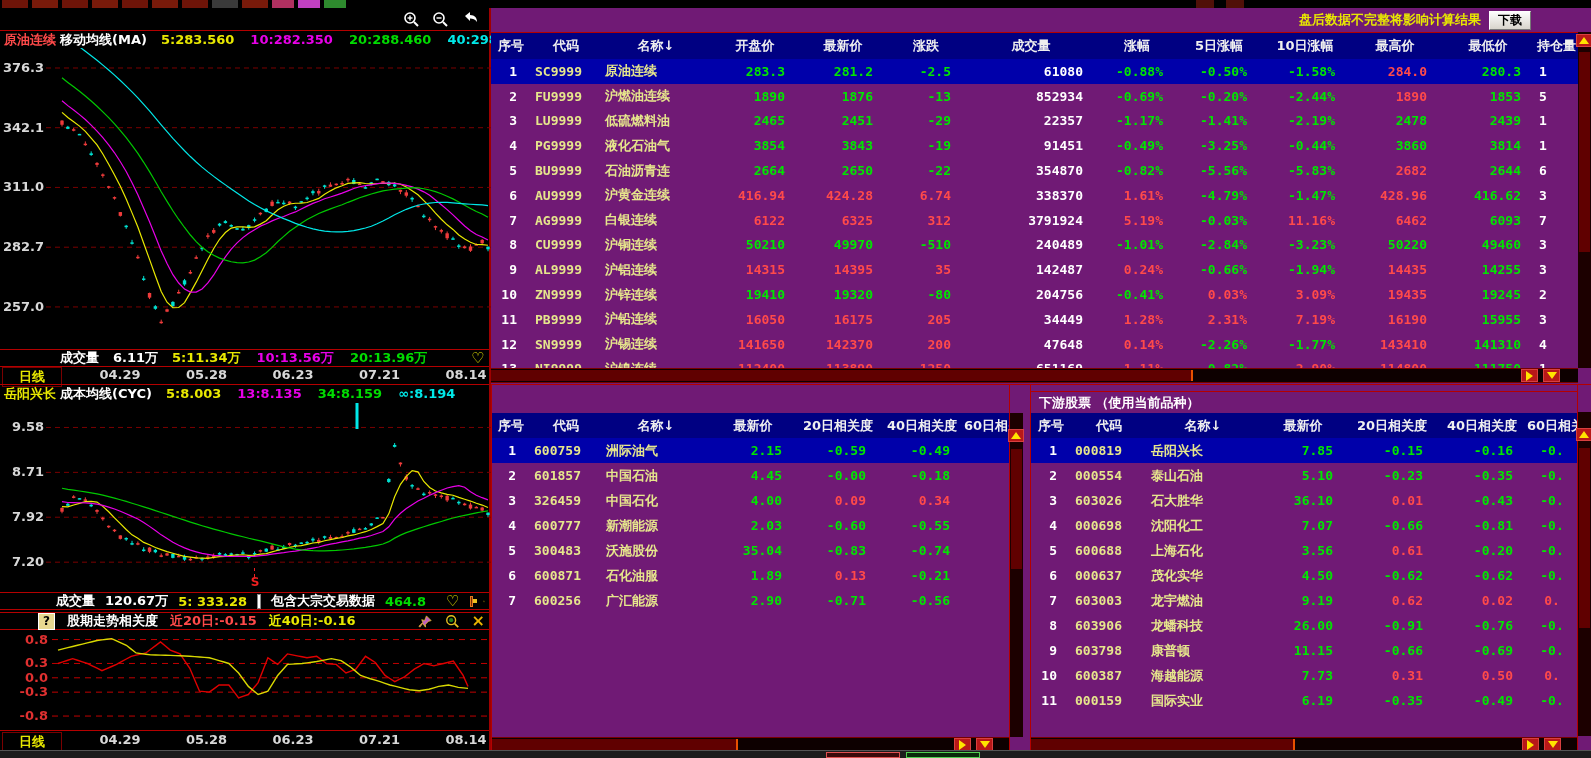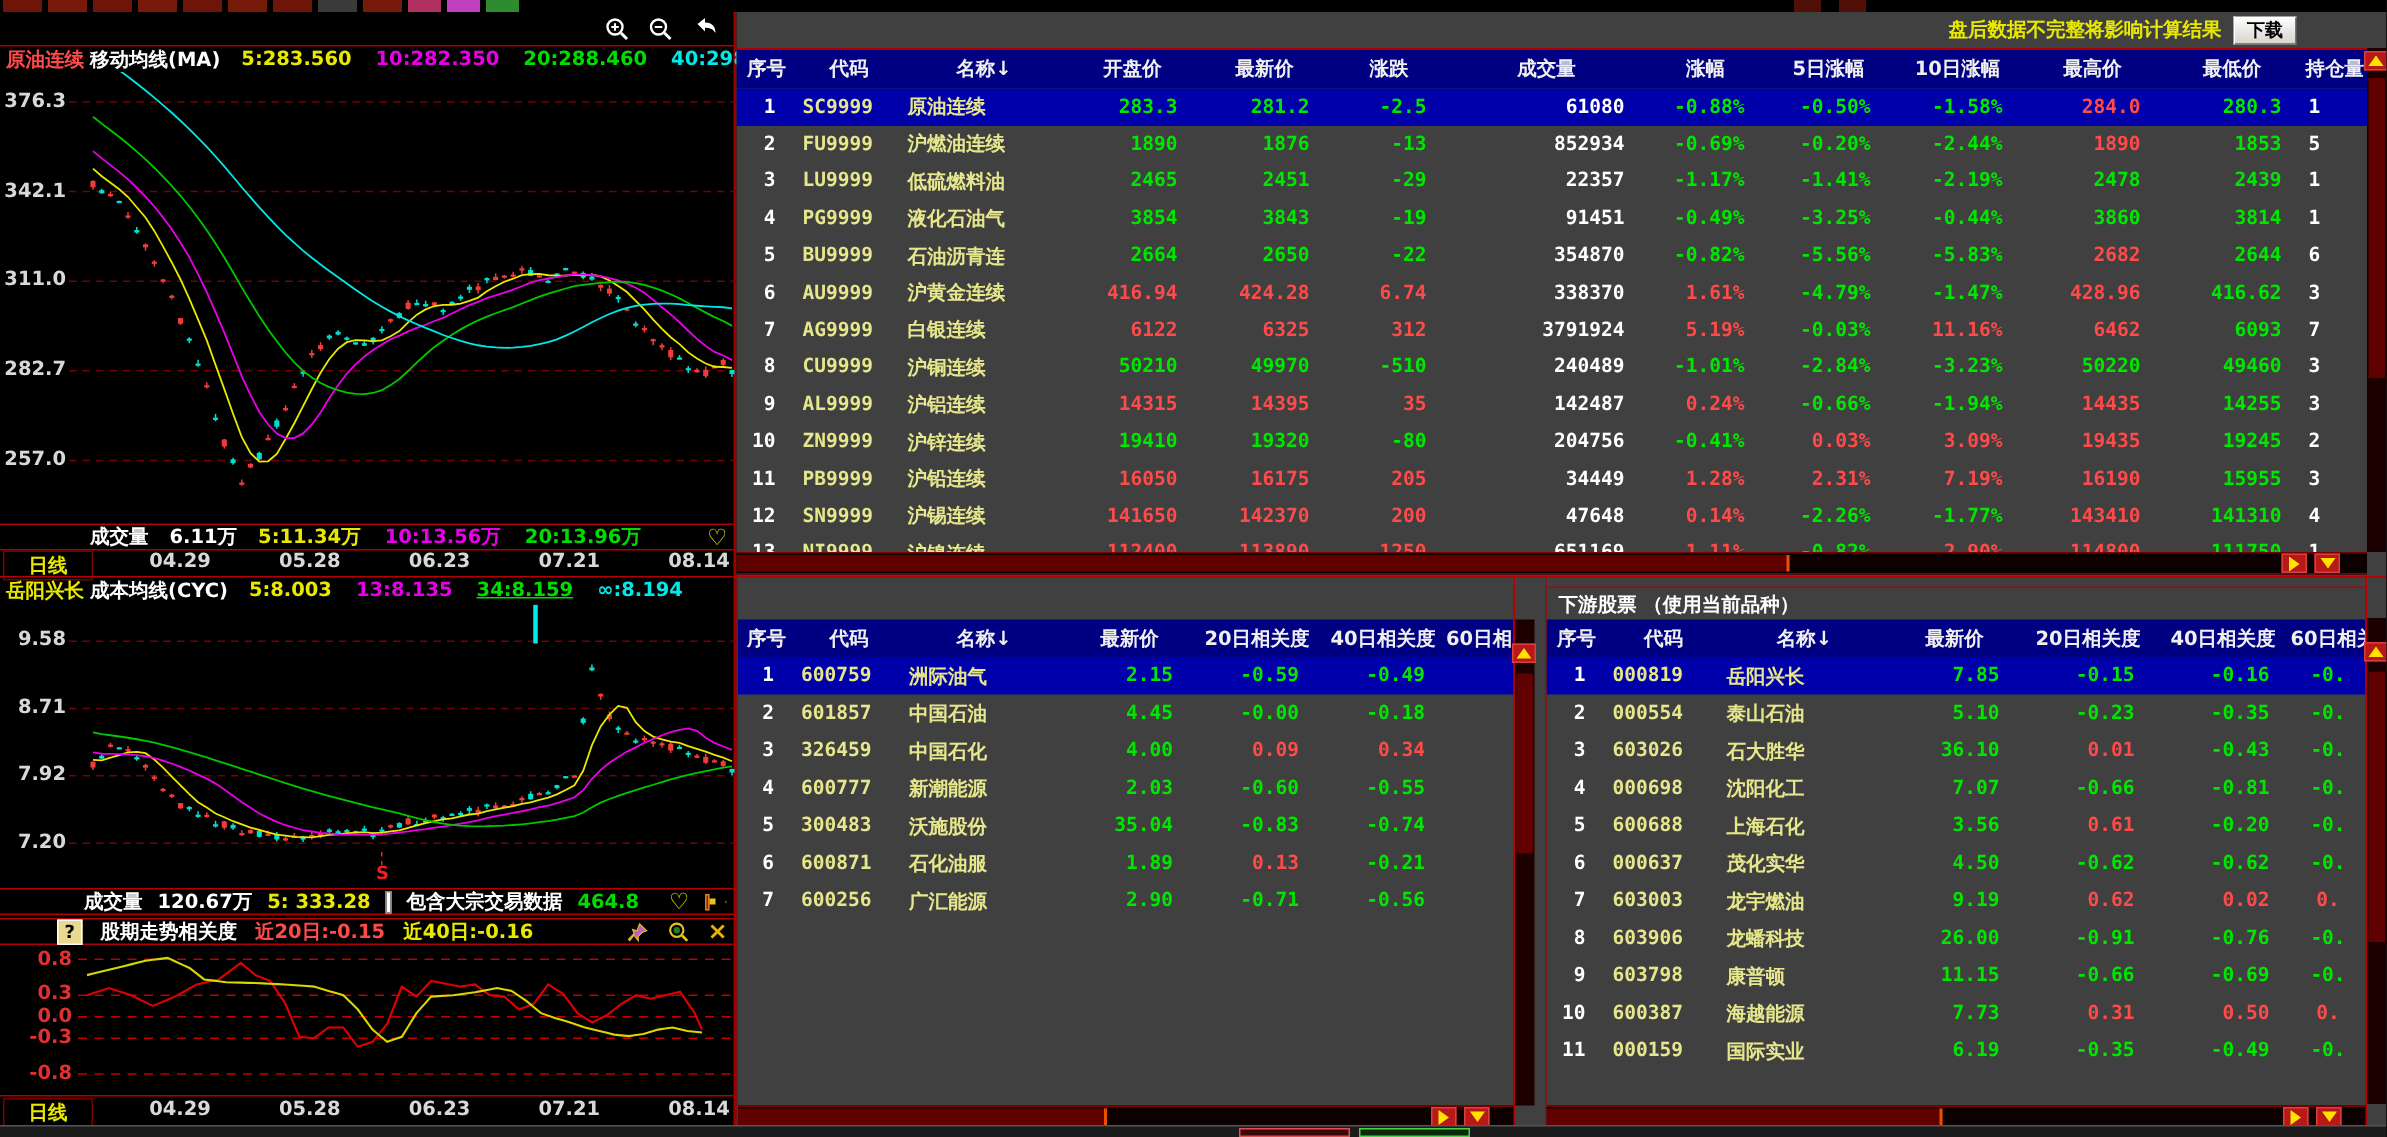--- a/index.html
+++ b/index.html
@@ -24,21 +24,21 @@
   .xaxis .xt{position:absolute;top:1px;transform:translateX(-50%);}
   .w{color:#fff;} .yel{color:#e8e800;} .mag{color:#e800e8;} .grn{color:#00dc00;} .cyn{color:#00e8e8;} .red{color:#ff4a4a;}
   .icon-heart{color:#e8e800;font-size:15px;line-height:1;}
   .icon-img{width:12px;height:11px;border:1px solid #e87820;background:#6a3000;box-sizing:border-box;position:relative;}
   .icon-img:after{content:"";position:absolute;left:2px;top:2px;width:4px;height:4px;background:#e8c020;}
   .qbox{width:15px;height:15px;background:#e8d890;color:#000;font-weight:bold;text-align:center;line-height:15px;font-size:12px;border:1px solid #fff;}
   .xclose{color:#e8b400;font-weight:bold;font-size:16px;line-height:1;}
   .chk{width:13px;height:13px;background:#fff;border:1px solid #888;display:inline-block;}
   .smark{position:absolute;color:#ee2020;font-weight:bold;font-size:12px;text-align:center;line-height:10px;}
   
-  .right-panel{position:absolute;left:491px;top:8px;width:1100px;height:742px;background:#404040;}
+  .right-panel{position:absolute;left:491px;top:8px;width:1100px;height:742px;background:#701a75;}
   .rp-header{position:absolute;left:0;top:0;width:100%;height:24px;display:flex;justify-content:flex-end;align-items:center;gap:8px;padding-right:60px;box-sizing:border-box;}
   .warn{color:#e8e800;font-weight:bold;}
   .dl-btn{font-family:inherit;font-size:12px;color:#000;background:linear-gradient(#fdfdfd,#d8d4cc);border:1px solid #fff;border-right-color:#777;border-bottom-color:#777;padding:0 8px;height:19px;font-weight:bold;}
   .futures{position:absolute;left:0;top:24px;width:1087px;height:336px;border-top:1px solid #b40000;box-sizing:border-box;overflow:hidden;}
   .trow{display:grid;align-items:center;font-weight:bold;white-space:nowrap;overflow:hidden;}
   .f-grid{grid-template-columns:40px 70px 110px 88px 88px 78px 132px 80px 84px 88px 92px 94px 1fr;}
   .s-grid-up{grid-template-columns:38px 72px 108px 86px 84px 84px 1fr;}
   .s-grid-dn{grid-template-columns:40px 76px 112px 88px 90px 90px 1fr;}
   .thead{height:26px;background:#000082;color:#efefef;}
   .thead .cell{text-align:center;}
@@ -292,21 +292,21 @@
         <span class="xt" style="left: 120px;">04.29</span>
         <span class="xt" style="left: 206.5px;">05.28</span>
         <span class="xt" style="left: 293px;">06.23</span>
         <span class="xt" style="left: 379.5px;">07.21</span>
         <span class="xt" style="left: 466px;">08.14</span>
       </div>
 
     <div class="chead" style="top:376px;">
       <span class="yel">岳阳兴长</span>
       <span class="w" style="margin-left:-10px;">成本均线(CYC)</span>
-      <span id="c2mas"><span class="yel" style="margin-right: 16px;">5:8.003</span><span class="mag" style="margin-right: 16px;">13:8.135</span><span class="grn" style="margin-right: 16px; text-decoration: underline;">34:8.159</span><span class="cyn" style="margin-right: 16px;">∞:8.194</span></span>
+      <span id="c2mas"><span class="yel" style="margin-right: 16px;">5:8.003</span><span class="mag" style="margin-right: 16px;">13:8.135</span><span class="grn" style="margin-right: 16px;">34:8.159</span><span class="cyn" style="margin-right: 16px;">∞:8.194</span></span>
     </div>
 
     <div class="pane" id="pane2" style="top:395px;height:182px;">
         <svg width="491" height="182" style="position:absolute;left:0;top:0">
           <line x1="46" y1="24.46584570088112" x2="491" y2="24.46584570088112" stroke="#7a0000" stroke-width="1" stroke-dasharray="5,4"></line>
           <line x1="46" y1="69.3745459321715" x2="491" y2="69.3745459321715" stroke="#7a0000" stroke-width="1" stroke-dasharray="5,4"></line>
           <line x1="46" y1="114.2241815755122" x2="491" y2="114.2241815755122" stroke="#7a0000" stroke-width="1" stroke-dasharray="5,4"></line>
           <line x1="46" y1="159.18211736874915" x2="491" y2="159.18211736874915" stroke="#7a0000" stroke-width="1" stroke-dasharray="5,4"></line>
           <line x1="62" y1="104.4358492803106" x2="62" y2="110.29223535922229" stroke="#ee3b3b" stroke-width="1"></line>
           <rect x="60.3" y="104.89055224577507" width="3.4" height="3.8061780153675073" fill="#ee3b3b"></rect>

